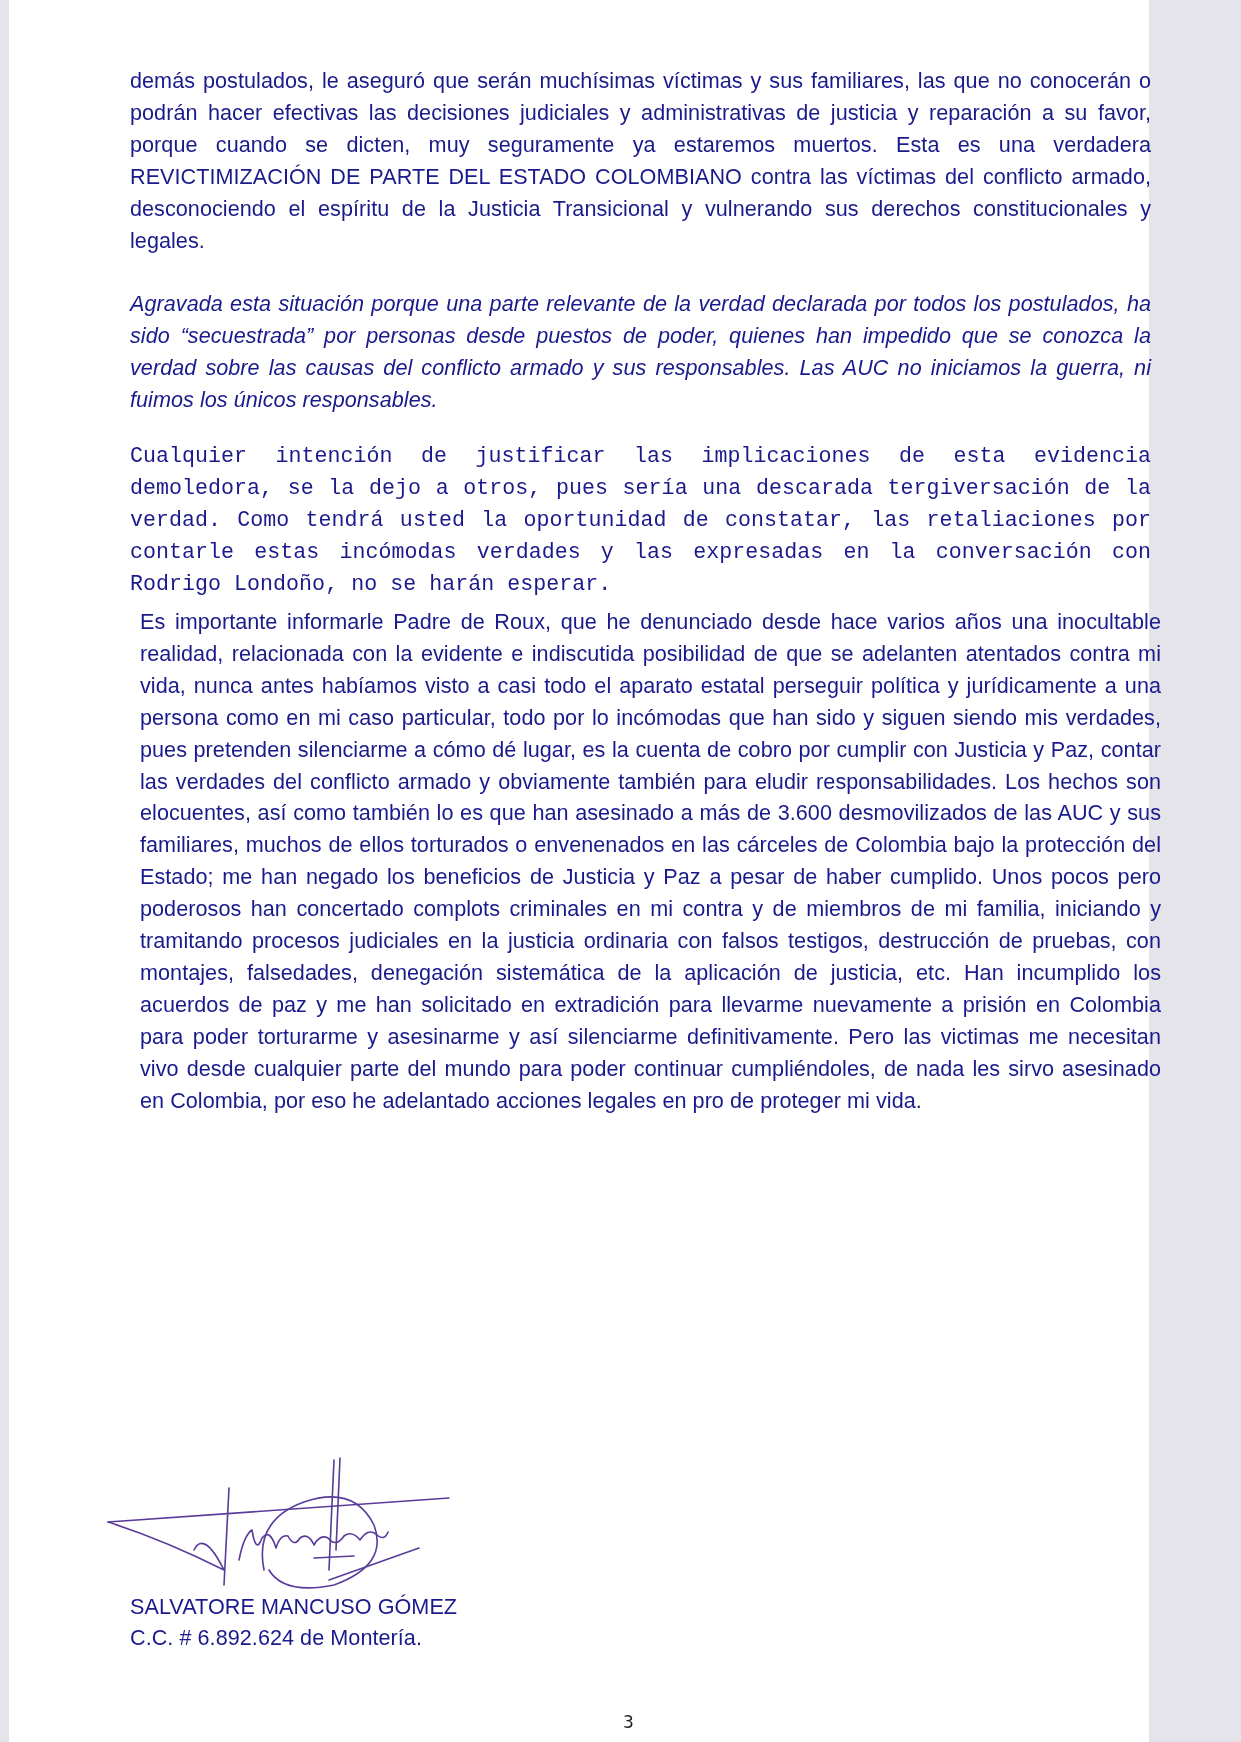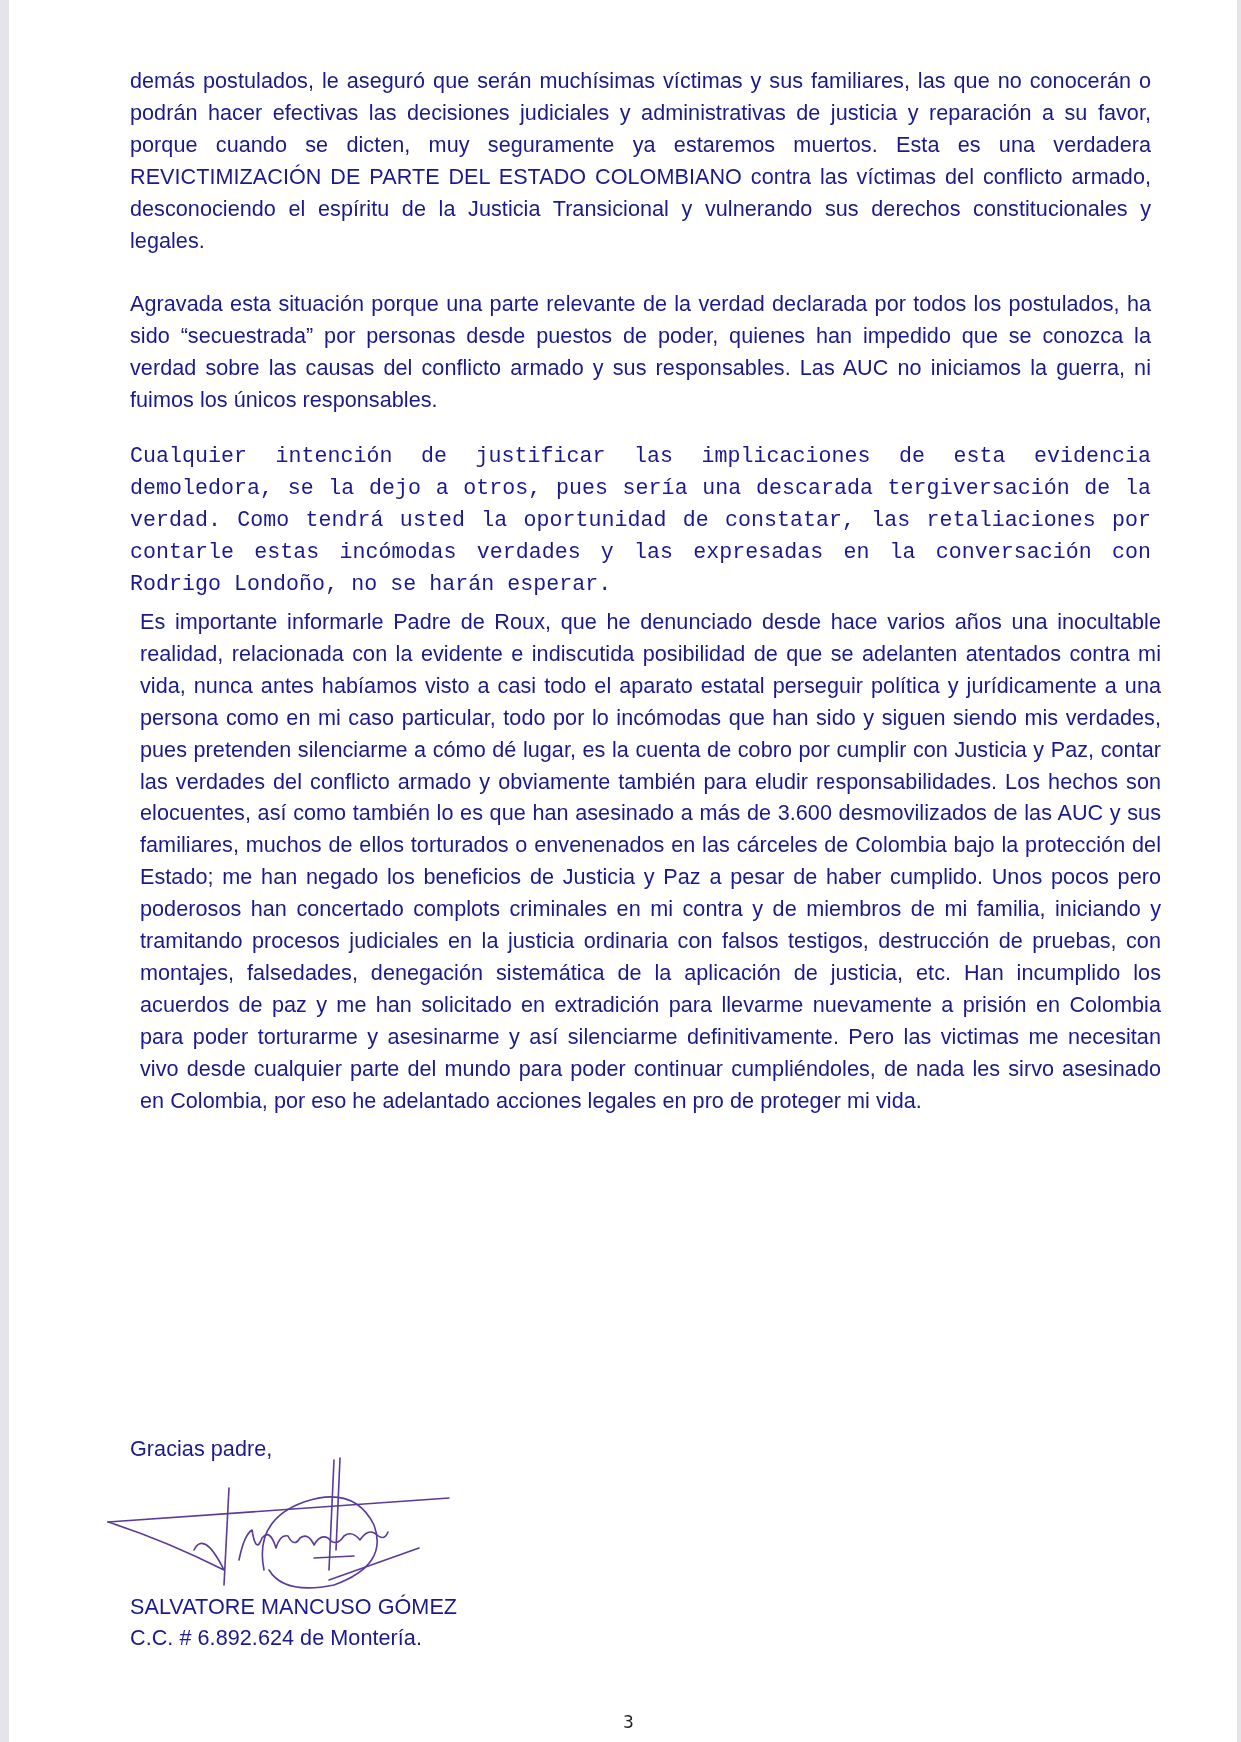--- a/index.html
+++ b/index.html
@@ -2,36 +2,36 @@
 <html><head>
 <meta charset="utf-8">
 <style>
   html, body { margin: 0; padding: 0; }
   body {
     width: 1241px; height: 1742px; overflow: hidden;
     background: #e4e4ea;
     position: relative;
   }
   .page {
-    position: absolute; left: 9px; top: 0; width: 1228px; height: 1742px;
+    position: absolute; left: 9px; top: 0; width: 1140px; height: 1742px;
     background: #ffffff;
   }
   .text {
     position: absolute; left: 121px; width: 1021px;
     font-family: "Liberation Sans", sans-serif;
     font-size: 21.6px;
     line-height: 31.9px;
     color: #1a1a8c;
     text-align: justify;
     text-align-last: left;
     margin: 0;
     letter-spacing: 0.05px;
   }
   .p1 { top: 65px; }
-  .p2 { top: 288px; }
+  .p2 { top: 288px; font-style: italic; }
   .p3 { top: 441px; font-family: Liberation Mono, monospace; }
   .p4 { top: 606px; margin-left: 10px; }
   .p5 { top: 1210px; }
   .p6 { top: 1338px; }
   .closing { top: 1433px; text-align: left; }
   .name { top: 1591px; text-align: left; }
   .cc { top: 1622px; text-align: right; }
   .pagenum {
     position: absolute; top: 1712px; left: 614px;
     font-family: "DejaVu Sans", sans-serif; font-size: 17px; color: #222;
@@ -41,21 +41,20 @@
   }
 </style>
 </head>
 <body>
 
 <div class="page">
   <p class="text p1">demás postulados, le aseguró que serán muchísimas víctimas y sus familiares, las que no conocerán o podrán hacer efectivas las decisiones judiciales y administrativas de justicia y reparación a su favor, porque cuando se dicten, muy seguramente ya estaremos muertos. Esta es una verdadera REVICTIMIZACIÓN DE PARTE DEL ESTADO COLOMBIANO contra las víctimas del conflicto armado, desconociendo el espíritu de la Justicia Transicional y vulnerando sus derechos constitucionales y legales.</p>
   <p class="text p2">Agravada esta situación porque una parte relevante  de la verdad declarada por todos los postulados, ha sido “secuestrada” por personas desde puestos de poder, quienes han impedido que se conozca la verdad sobre las causas del conflicto armado y sus responsables. Las AUC no iniciamos la guerra, ni fuimos los únicos responsables.</p>
   <p class="text p3">Cualquier intención de justificar las implicaciones de esta evidencia demoledora, se la dejo a otros, pues sería una descarada tergiversación de la verdad. Como tendrá usted la oportunidad de constatar, las retaliaciones por contarle estas incómodas verdades y las expresadas en la conversación con Rodrigo Londoño, no se harán esperar.</p>
   <p class="text p4">Es importante informarle Padre de Roux, que he denunciado desde hace varios años una inocultable realidad, relacionada con la evidente e indiscutida posibilidad de que se adelanten atentados contra mi vida, nunca antes habíamos visto a casi todo el aparato estatal perseguir política y jurídicamente a una persona como en mi caso particular, todo por lo incómodas que han sido y siguen siendo mis verdades, pues pretenden silenciarme a cómo dé lugar, es la cuenta de cobro por cumplir con Justicia y Paz, contar las verdades del conflicto armado y obviamente también para eludir responsabilidades. Los hechos son elocuentes, así como también lo es que han asesinado a más de 3.600 desmovilizados de las AUC y sus familiares, muchos de ellos torturados o envenenados en las cárceles de Colombia bajo la protección del Estado; me han negado los beneficios de Justicia y Paz a pesar de haber cumplido. Unos pocos pero poderosos han concertado complots criminales en mi contra y de miembros de mi familia, iniciando y tramitando procesos judiciales en la justicia ordinaria con falsos testigos, destrucción de pruebas, con montajes, falsedades, denegación sistemática de la aplicación de justicia, etc. Han incumplido los acuerdos de paz y me han solicitado en extradición para llevarme nuevamente a prisión en Colombia para poder torturarme y asesinarme y así silenciarme definitivamente. Pero las victimas me necesitan vivo desde cualquier parte del mundo para poder continuar cumpliéndoles, de nada les sirvo asesinado en Colombia, por eso he adelantado acciones legales en pro de proteger mi vida.</p>
-  <p class="text closing">Gracias padre,</p>
 
   <svg class="signature" viewBox="0 0 360 170" fill="none" stroke="#5a3a9a" stroke-width="1.6" stroke-linecap="round" stroke-linejoin="round">
     <path d="M4 92 L345 68"></path>
     <path d="M4 92 Q60 110 120 140 Q100 100 90 120"></path>
     <path d="M125 58 L120 155"></path>
     <path d="M230 30 L225 140"></path>
     <path d="M236 28 L232 120"></path>
     <path d="M160 140 Q150 90 200 72 Q250 55 270 95 Q285 135 230 155 Q180 165 165 140"></path>
     <path d="M135 130 Q140 105 148 100 Q152 125 158 108 Q166 98 172 118 Q176 104 184 106 Q190 118 196 108 Q204 102 210 115 Q216 104 224 108 Q232 118 240 106 Q248 100 256 110 Q264 98 272 104 Q280 112 284 102"></path>
     <path d="M225 150 L315 118"></path>

